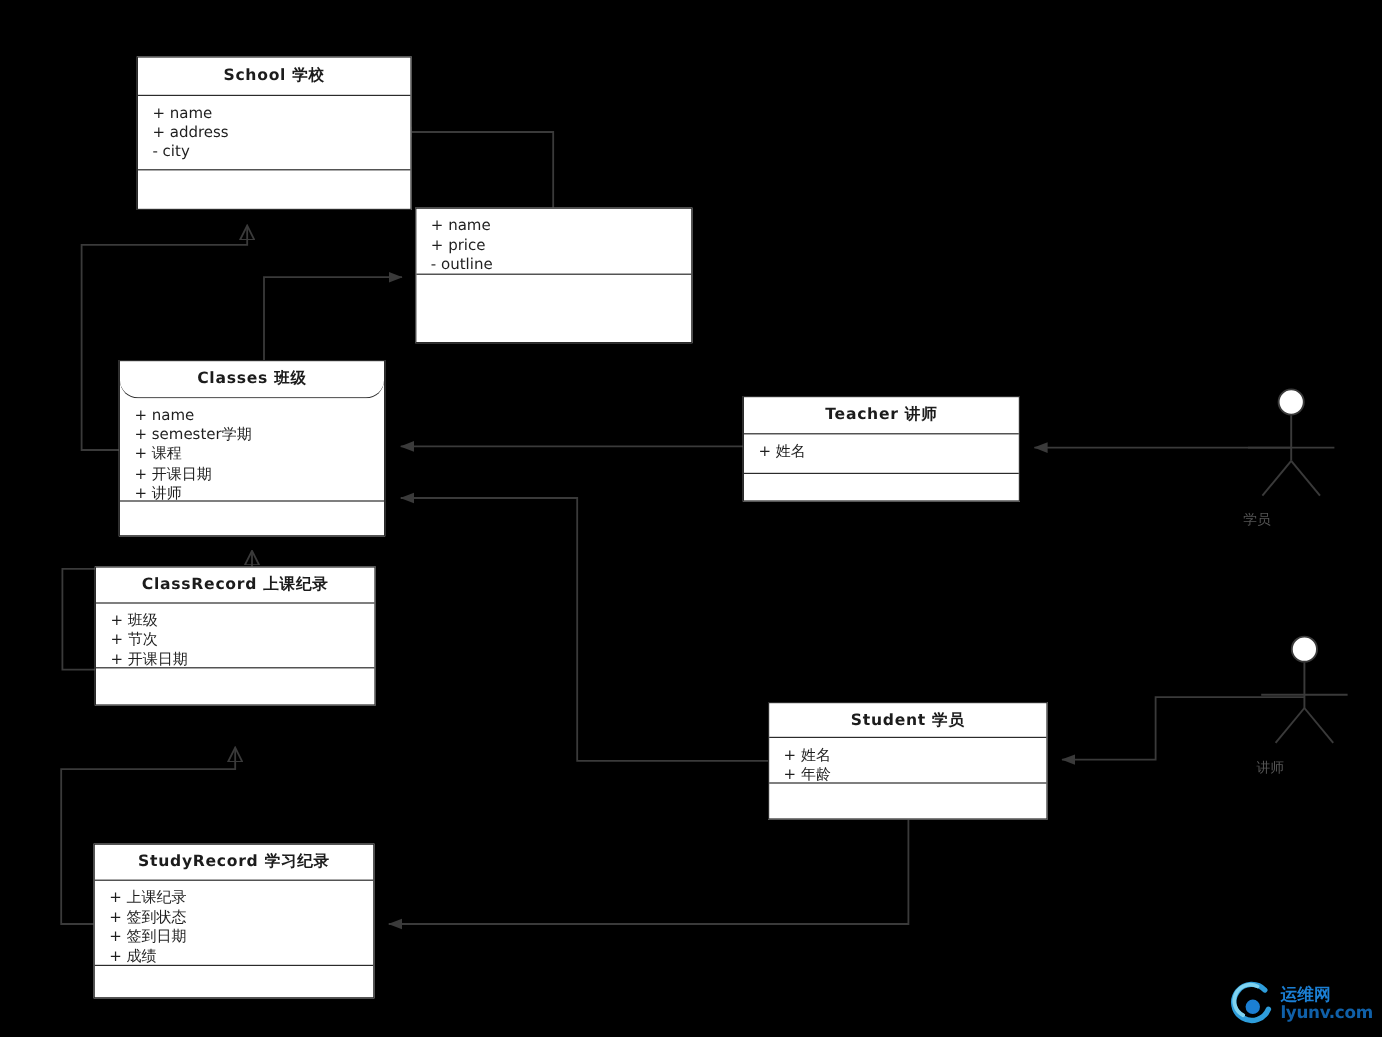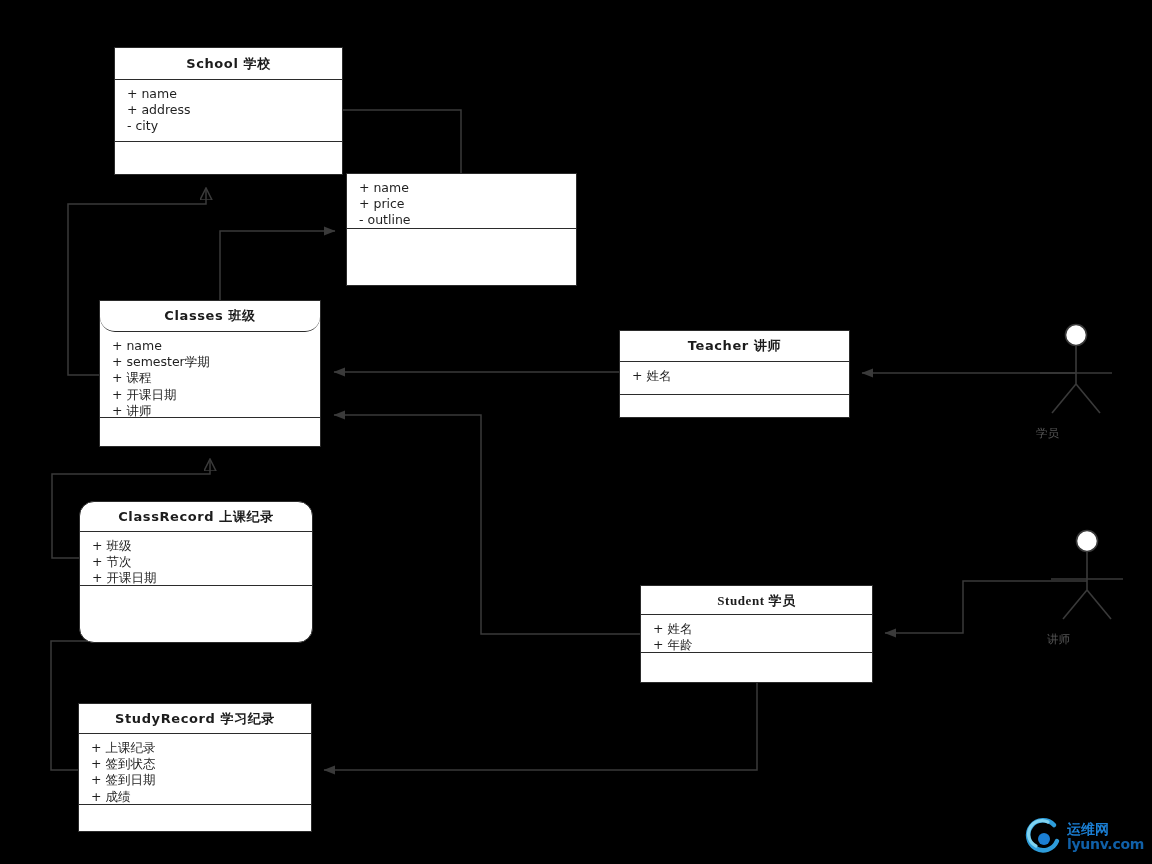--- a/index.html
+++ b/index.html
@@ -170,32 +170,32 @@
   </div>
 
   <div class="uml-class" style="left:619px; top:330px; width:231px; height:88px;">
     <div class="uml-title" style="height:31px; line-height:18px;">Teacher 讲师</div>
     <div class="uml-attrs" style="height:33px;">
       <div class="uml-attr">+ 姓名</div>
     </div>
     <div class="uml-ops" style="height:22px;"></div>
   </div>
 
-  <div class="uml-class" style="left:79px; top:501px; width:234px; height:142px;border-radius:15px;">
+  <div class="uml-class" style="left:79px; top:472px; width:234px; height:116px;">
     <div class="uml-title" style="height:30px; line-height:18px;">ClassRecord 上课纪录</div>
     <div class="uml-attrs" style="height:54px;">
       <div class="uml-attr">+ 班级</div>
       <div class="uml-attr">+ 节次</div>
       <div class="uml-attr">+ 开课日期</div>
     </div>
     <div class="uml-ops" style="height:24px;"></div>
   </div>
 
   <div class="uml-class" style="left:640px; top:585px; width:233px; height:98px;">
-    <div class="uml-title" style="height:29px; line-height:17px;font-family:Liberation Serif, serif;">Student 学员</div>
+    <div class="uml-title" style="height:29px; line-height:17px;">Student 学员</div>
     <div class="uml-attrs" style="height:38px;">
       <div class="uml-attr">+ 姓名</div>
       <div class="uml-attr">+ 年龄</div>
     </div>
     <div class="uml-ops" style="height:29px;"></div>
   </div>
 
   <div class="uml-class" style="left:78px; top:703px; width:234px; height:129px;">
     <div class="uml-title" style="height:30px; line-height:18px;">StudyRecord 学习纪录</div>
     <div class="uml-attrs" style="height:71px;">

